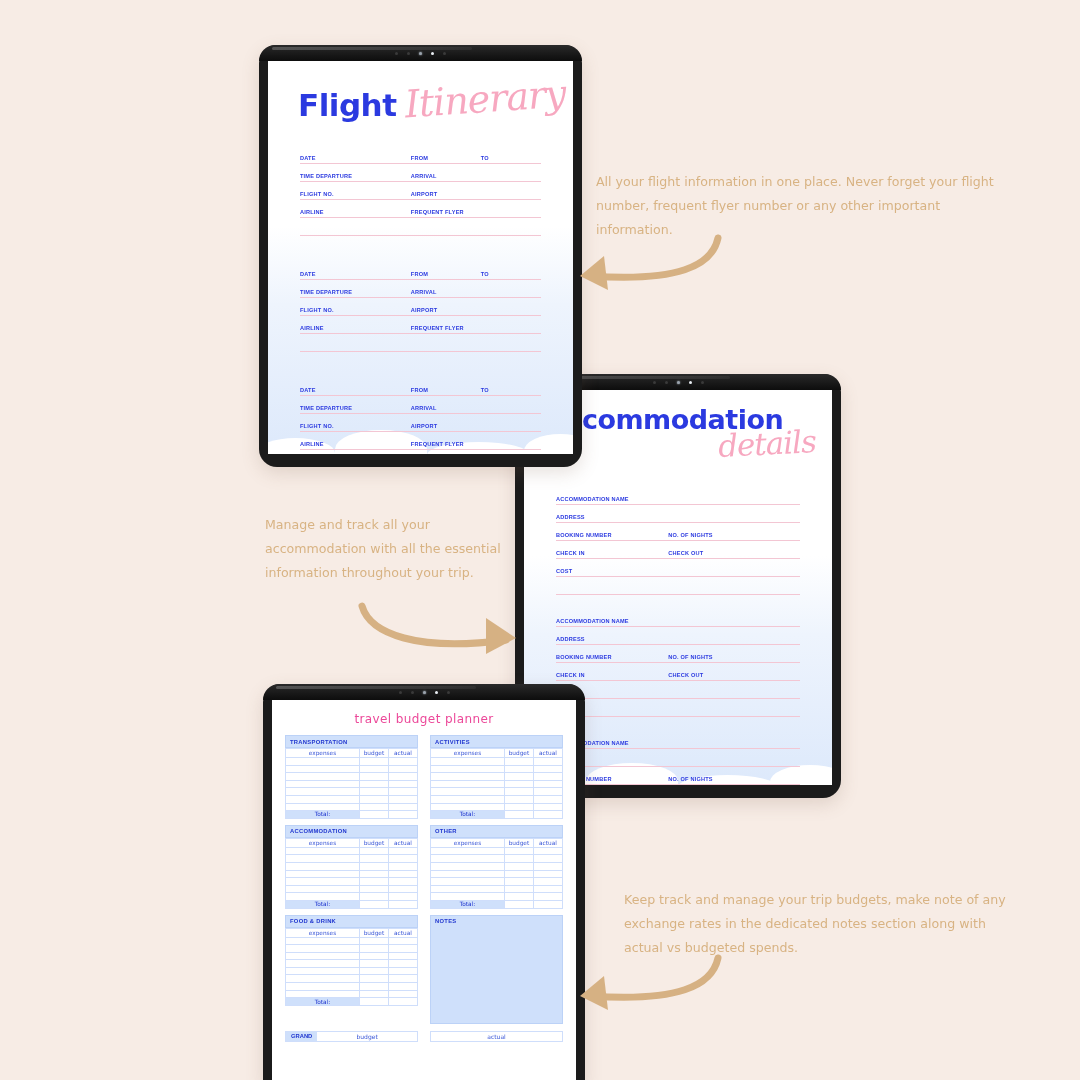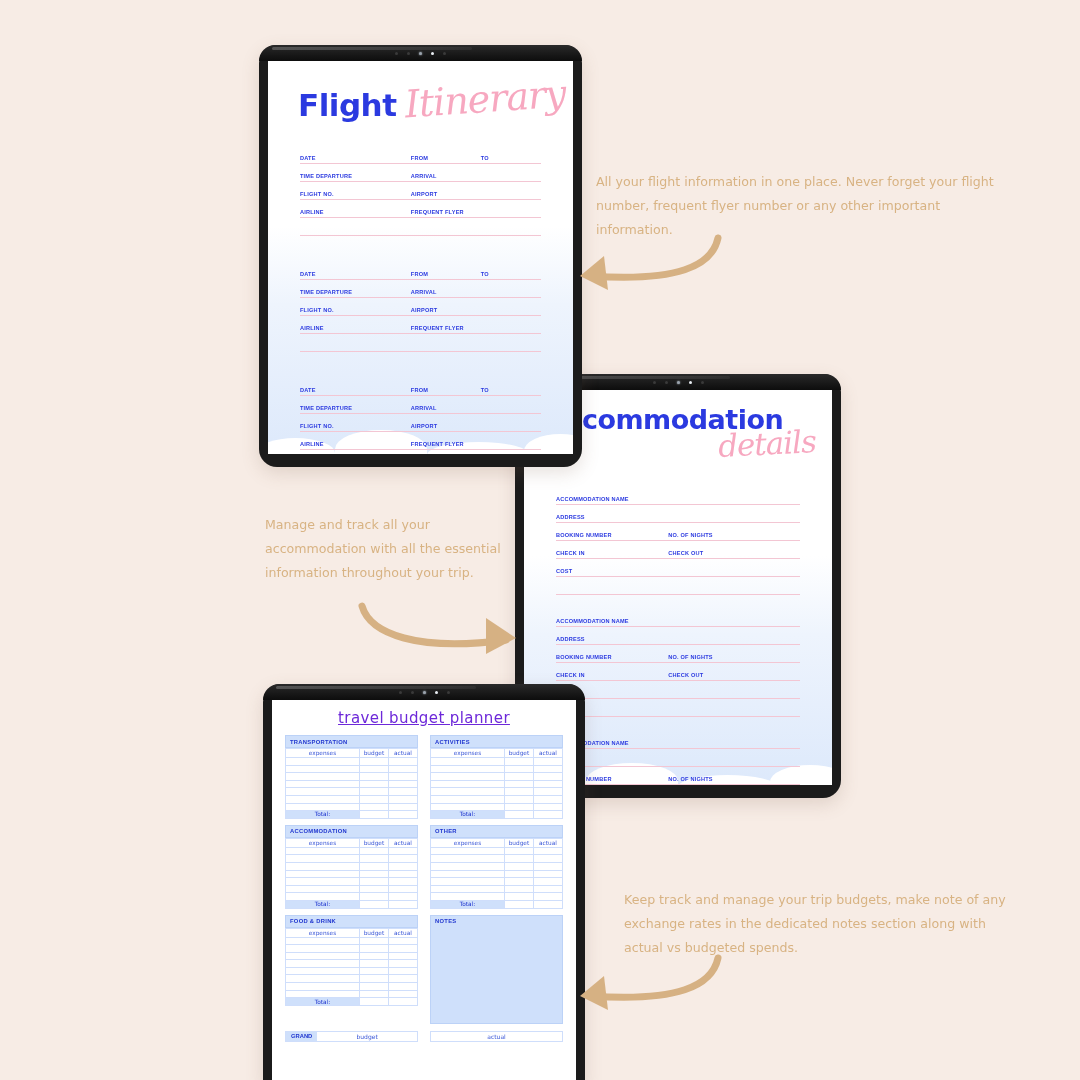--- a/index.html
+++ b/index.html
@@ -89,22 +89,22 @@
 
   
   .accom-title { position:absolute; left:22px; top:16px; right:16px; z-index:5; }
   .accom-title .t-main { font-size: 27px; display:block; line-height:1.05; }
   .accom-title .t-script { font-size: 31px; display:block; text-align:right;
       margin-top:-4px; transform: rotate(-3deg); letter-spacing:-1px; }
 
   
   .budget-title { position:relative; z-index:5; text-align:center; padding-top:9px; }
   .budget-title .t-script {
-    font-size: 15px; color:#6d28d9; font-style:normal;
-    font-family:"DejaVu Sans", sans-serif; letter-spacing:.4px;text-decoration:underline;
+    font-size: 12px; color:#ec4899; font-style:normal;
+    font-family:"DejaVu Sans", sans-serif; letter-spacing:.4px;
   }
   .bgrid {
     position: relative; z-index: 4;
     display: grid; grid-template-columns: 1fr 1fr; gap: 6px 12px;
     margin: 8px 13px 0 13px;
   }
   .btable { width: 100%; }
   .bhdr {
     background: #cfe0fb; color: #2036cf; font-weight: 700;
     font-size: 5.8px; letter-spacing: .3px; padding: 2.5px 4px;

